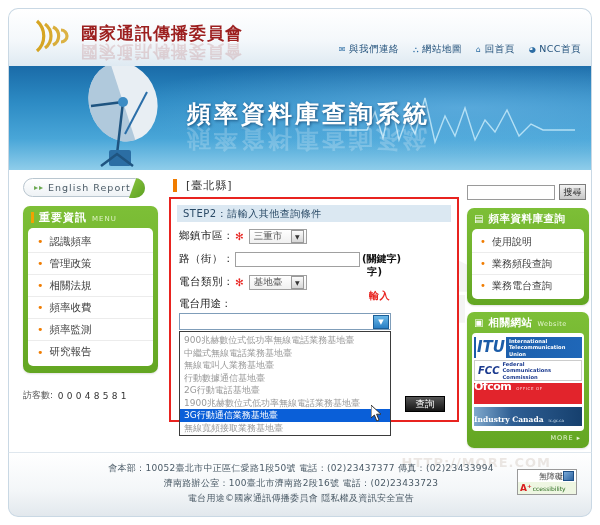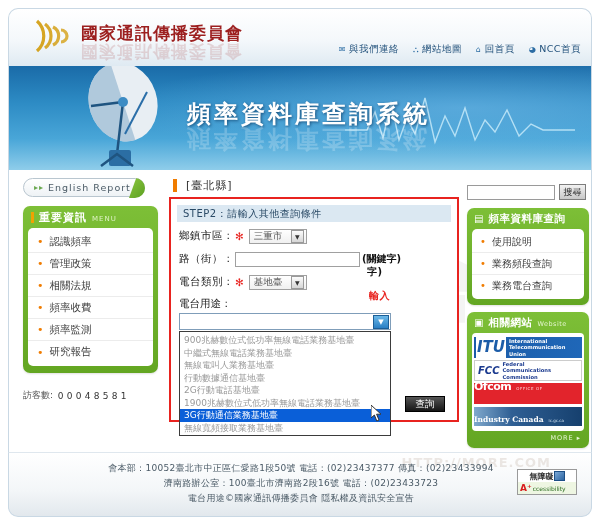--- a/index.html
+++ b/index.html
@@ -330,22 +330,22 @@
     position: absolute; right: 40px; top: 2px;
     font-size: 13px; font-weight: bold; color: rgba(140,110,90,.16);
     letter-spacing: 1px;
   }
   .a11y {
     position: absolute; right: 14px; top: 16px; width: 60px; height: 26px;
     border: 1px solid #9a9a9a; background: #ffffff;
     display: flex; flex-direction: column; cursor: pointer;
   }
   .a11y .r1 {
-    height: 13px; display: flex; align-items: center; justify-content: center;
-    padding: 0 2px; font-size: 8px; font-weight: bold; color: #333;
+    height: 13px; display: flex; align-items: center; justify-content: flex-end;
+    padding: 0 2px; font-size: 8px; font-weight: normal; color: #333;
   }
   .a11y .r2 {
     height: 12px; display: flex; align-items: center; gap: 1px; padding-left: 2px;
     background: #eef6e2;
   }
   .a11y .aplus { font-size: 9px; font-weight: bold; color: #d81e1e; }
   .a11y .acc { font-size: 6px; color: #2a6b1f; }
   .a11y .sq {
     width: 11px; height: 10px;
     background: linear-gradient(135deg, #7aa9d8, #2d64a0);

